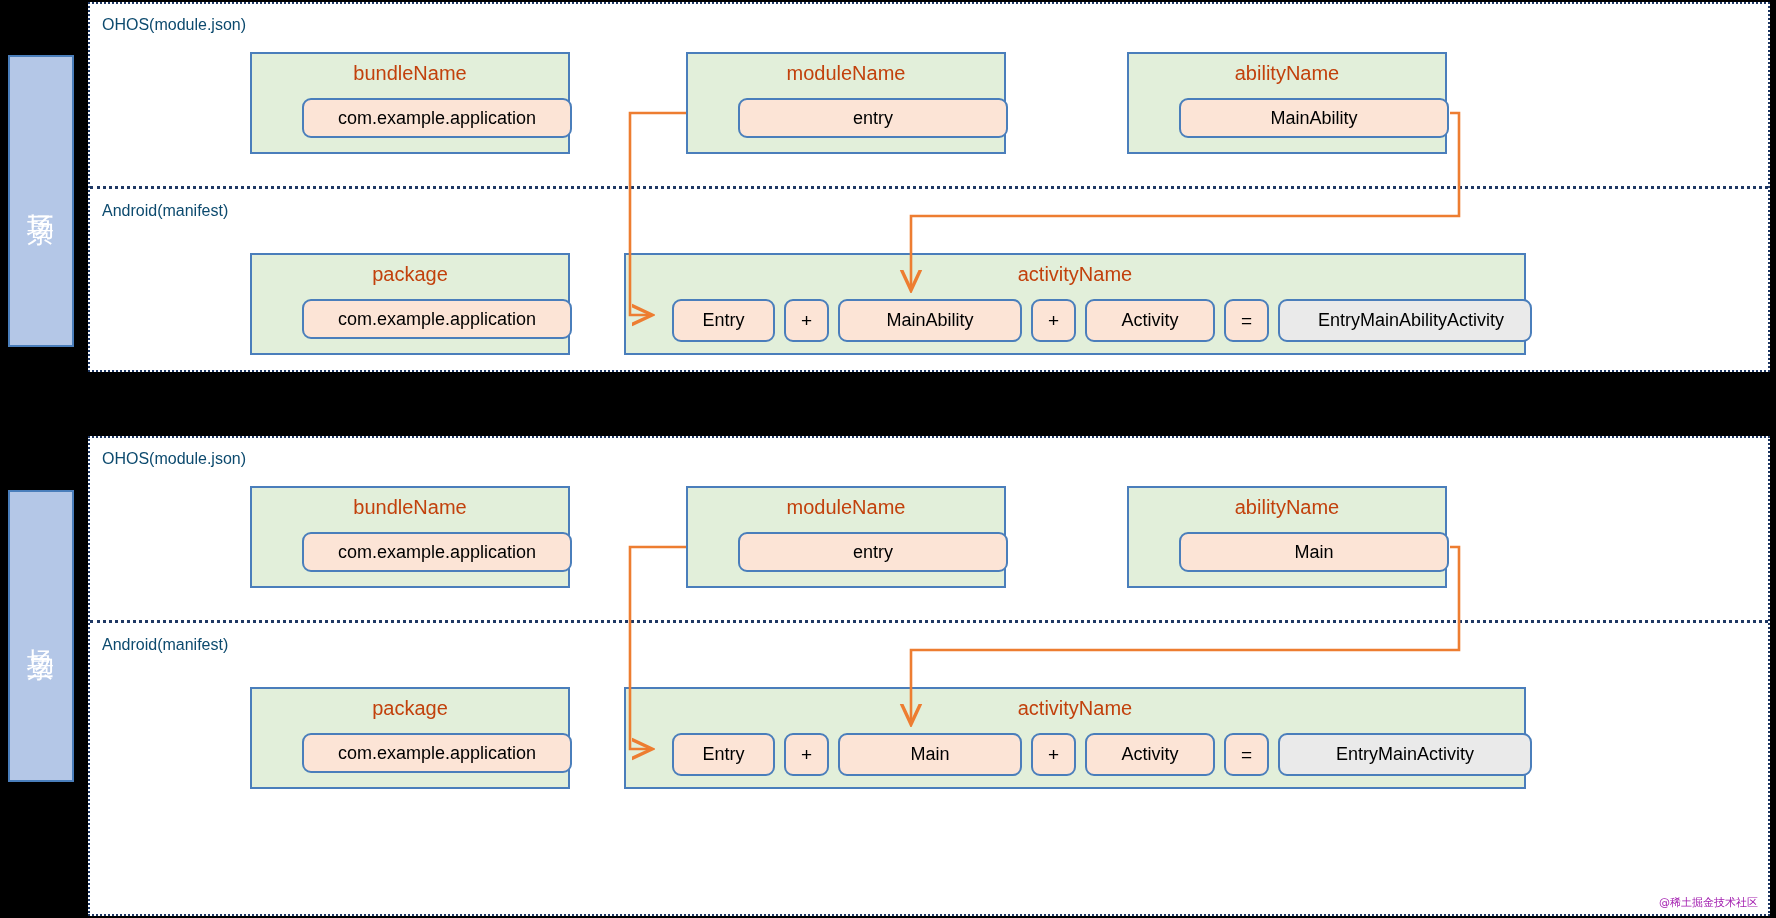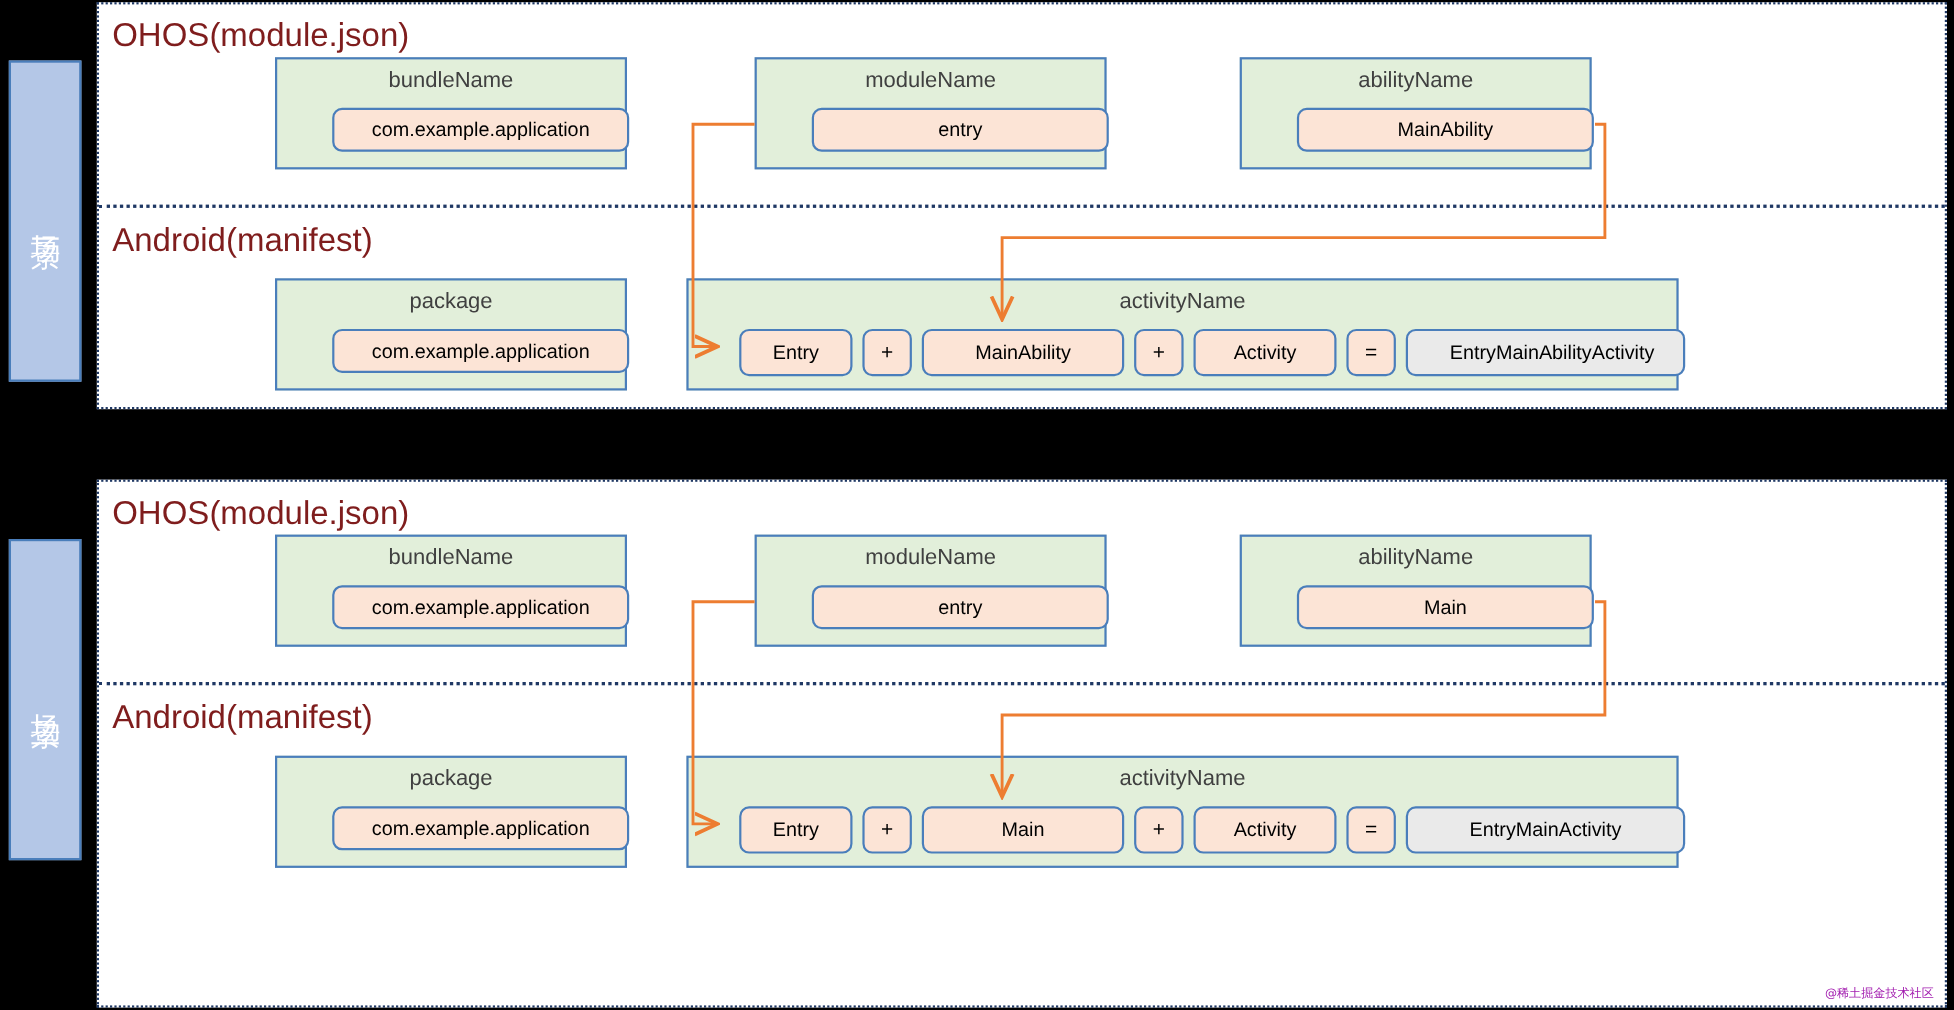--- a/index.html
+++ b/index.html
@@ -34,36 +34,36 @@
     background: #ffffff;
     border: 2px dotted #1f3864;
   }
   .divider {
     position: absolute; left: 0; right: 0;
     height: 0;
     border-top: 3px dotted #1f3864;
   }
   .section-title {
     position: absolute;
-    font-size: 30px;
-    color: #7f1d1d;
+    font-size: 16px;
+    color: #0c4a6e;
     white-space: nowrap;
   }
 
   
   .group {
     position: absolute;
     background: #e2efda;
     border: 2px solid #4a7ebb;
   }
   .group-title {
     position: absolute; left: 0; right: 0; top: 8px;
     text-align: center;
     font-size: 20px;
-    color: #404040;
+    color: #c2410c;
     white-space: nowrap;
   }
 
   
   .chip {
     position: absolute;
     background: #fce4d6;
     border: 2px solid #4a7ebb;
     border-radius: 9px;
     display: flex; align-items: center; justify-content: center;

